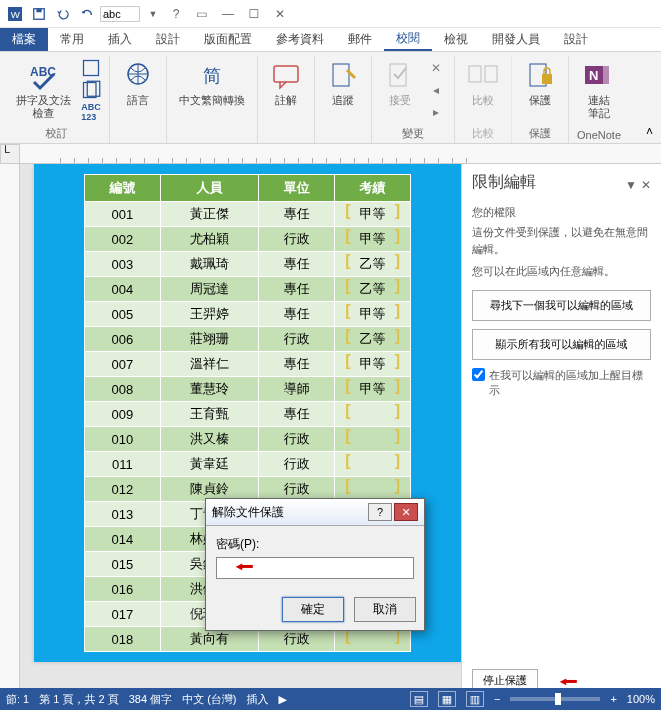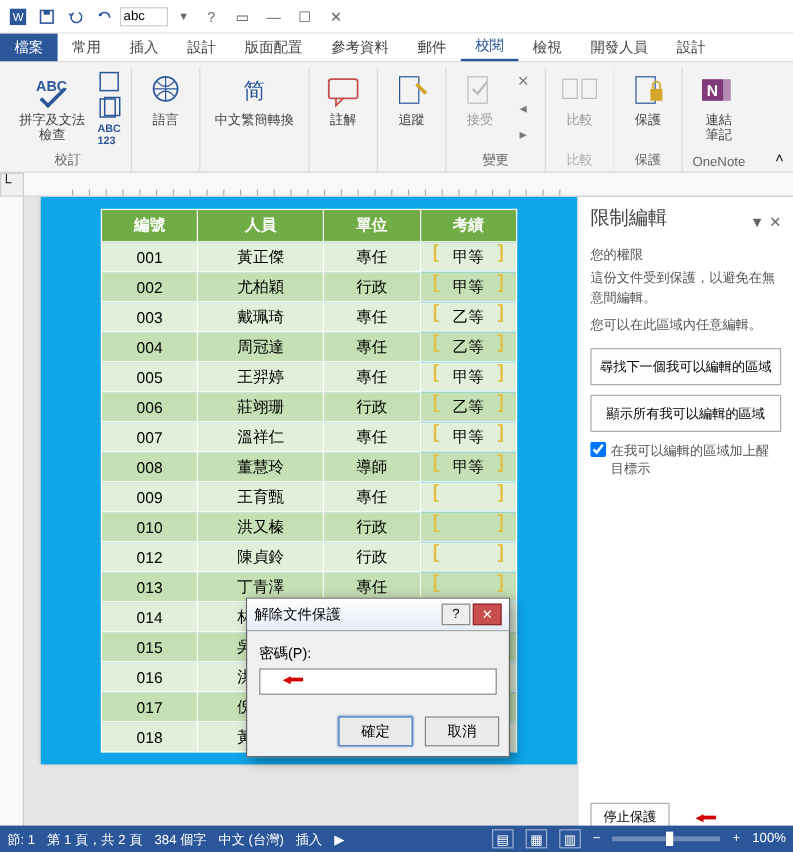--- a/index.html
+++ b/index.html
@@ -40,21 +40,21 @@
 
 table.data { border-collapse: collapse; width: 100%; }
 table.data th { background: #70ad47; color: #fff; padding: 4px 8px; font-size: 13px; font-weight: bold; border: 1px solid #fff; }
 table.data td { padding: 3px 8px; font-size: 13px; text-align: center; border: 1px solid #fff; }
 table.data tr:nth-child(odd) td { background: #e2efda; }
 table.data tr:nth-child(even) td { background: #c5e0b4; }
 .bracket-cell { position: relative; }
 .br-l, .br-r { color: #e0c24a; font-weight: bold; font-size: 16px; position: absolute; top: 0; }
 .br-l { left: 10px; } .br-r { right: 10px; }
 
-.sidepane { width: 180px; border-left: 1px solid #d4d4d4; padding: 8px 10px; background: #fff; display: flex; flex-direction: column; }
+.sidepane { width: 200px; border-left: 1px solid #d4d4d4; padding: 8px 10px; background: #fff; display: flex; flex-direction: column; }
 .sidepane h2 { font-size: 16px; color: #444; font-weight: normal; margin-bottom: 4px; }
 .sidepane .pane-head { display: flex; justify-content: space-between; align-items: center; }
 .pane-btns { display: flex; gap: 4px; }
 .pane-btn { cursor: pointer; color: #666; font-size: 12px; }
 .sidepane .sub { font-size: 11px; color: #555; margin: 8px 0 4px 0; }
 .sidepane p { font-size: 11px; color: #555; line-height: 1.5; margin-bottom: 6px; }
 .btn-flat { display: block; width: 100%; border: 1px solid #adadad; background: #fdfdfd; padding: 7px; font-size: 11px; cursor: pointer; margin: 4px 0; }
 .chk-row { display: flex; gap: 4px; align-items: flex-start; font-size: 11px; color: #555; margin-top: 4px; }
 .stop-btn-row { margin-top: auto; display: flex; align-items: center; gap: 22px; }
 .red-arrow { color: #d40000; font-weight: bold; letter-spacing: -2px; }
@@ -390,20 +390,29 @@
                 <td>王育甄</td>
                 <td>專任</td>
                 <td class="bracket-cell">
                   <span class="br-l">[</span>
                   <span class="br-r">]</span>
                 </td>
               </tr>
               <tr>
                 <td>010</td>
                 <td>洪又榛</td>
+                <td>行政</td>
+                <td class="bracket-cell">
+                  <span class="br-l">[</span>
+                  <span class="br-r">]</span>
+                </td>
+              </tr>
+              <tr>
+                <td>011</td>
+                <td>黃韋廷</td>
                 <td>行政</td>
                 <td class="bracket-cell">
                   <span class="br-l">[</span>
                   <span class="br-r">]</span>
                 </td>
               </tr>
               <tr>
                 <td>012</td>
                 <td>陳貞鈴</td>
                 <td>行政</td>

